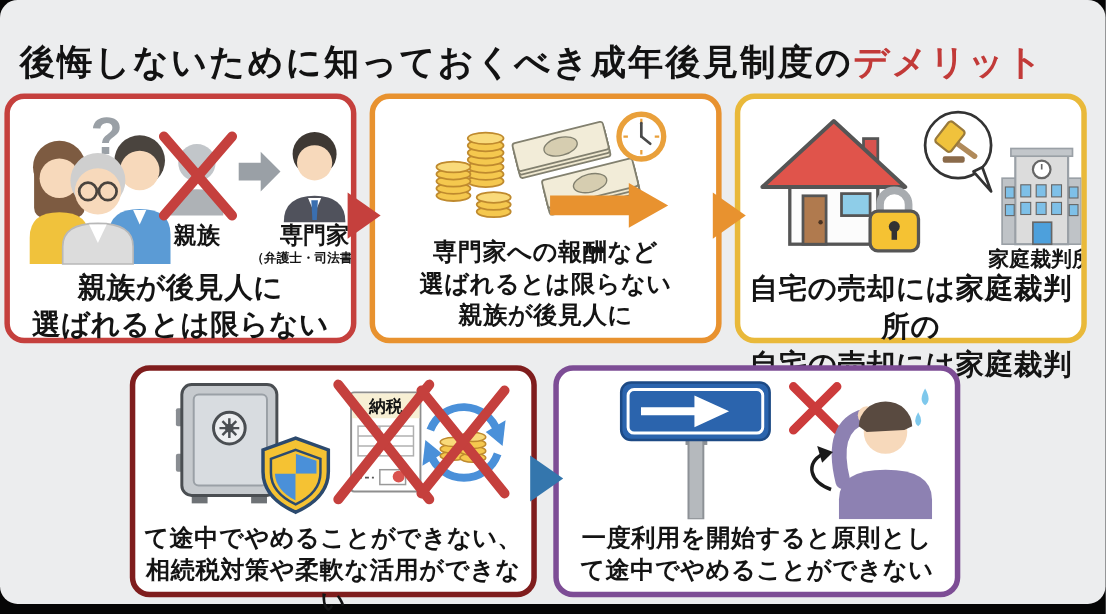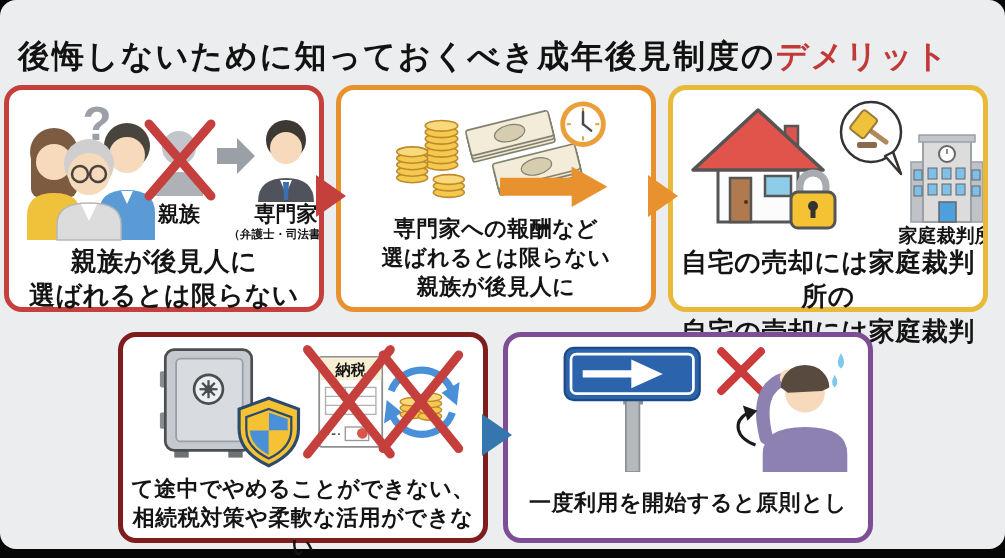--- a/index.html
+++ b/index.html
@@ -277,22 +277,23 @@
           <path d="M258,150 v-20 q0,-30 47,-30 q47,0 47,30 v20 z" fill="#8d81b2"></path>
           <path d="M345,18 q7,12 0,17 q-7,-5 0,-17 z" fill="#7ec8ec"></path>
           <path d="M338,42 q6,10 0,14 q-6,-4 0,-14 z" fill="#7ec8ec"></path>
         </g>
         <g>
           <path d="M250,120 C228,112 224,94 242,84" fill="none" stroke="#1a1a1a" stroke-width="3.5"></path>
           <polygon points="236,76 252,82 241,93" fill="#1a1a1a"></polygon>
         </g>
       </svg>
     </div>
-    <div class="caption" style="margin-top: 16px;">
+    <div class="caption" style="margin-top: 2px;">
       <span>一度利用を開始すると原則とし</span>
+      <span>て途中でやめることができない</span>
     </div>
   </div>
 
   <div class="tri t1"></div>
   <div class="tri t2"></div>
   <div class="tri t3"></div>
 
 </div>
 
 </body></html>

